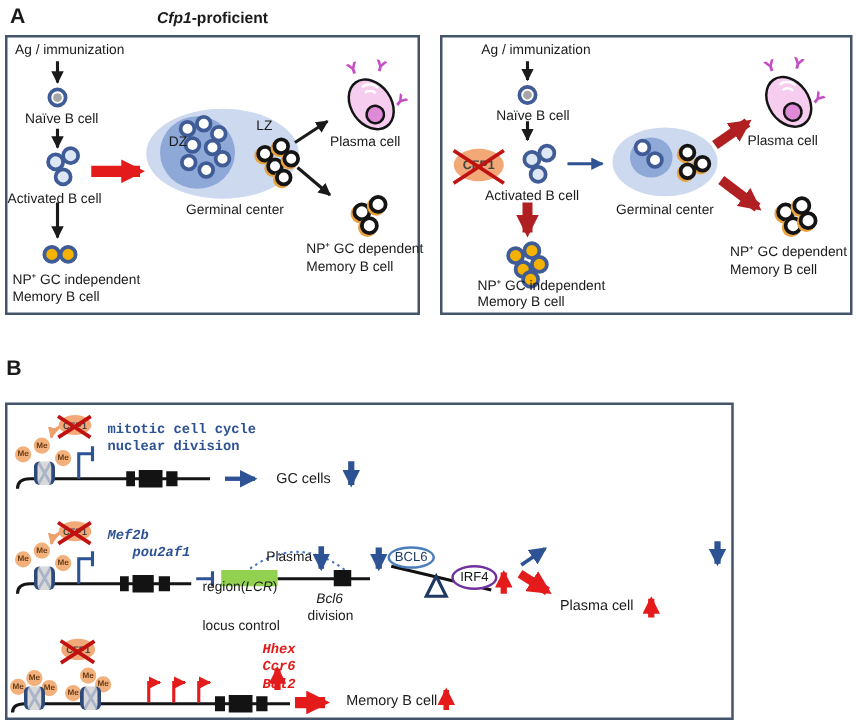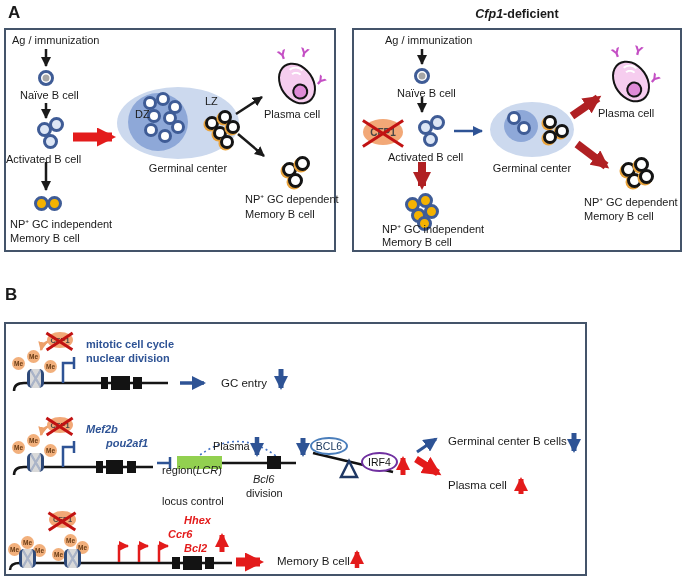--- a/index.html
+++ b/index.html
@@ -3,22 +3,22 @@
 <meta charset="utf-8">
 <style>
   html,body{margin:0;padding:0;background:#fff;}
   .fig{position:relative;width:685px;height:582px;background:#fff;overflow:hidden;
        font-family:"Liberation Sans",sans-serif;color:#1a1a1a;}
   .txt{position:absolute;font-size:11px;line-height:1.25;white-space:nowrap;z-index:3;}
   .panel-letter{font-size:17px;font-weight:bold;}
   .ptitle{font-size:12.5px;font-weight:bold;text-align:center;}
   .it{font-style:italic;}
   .blue{color:#2e5395;}
-  .red{color:#e31b1b;}
-  .bold{font-weight:bold;}
+  .red{color:#e31b1b;margin-left:26px;}
+  .bold{font-weight:bold;font-family:Liberation Mono, monospace;}
   .ctr{text-align:center;}
   .pbox{position:absolute;border:2px solid #44546a;z-index:0;box-sizing:border-box;}
   .bg{position:absolute;border-radius:50%;z-index:0;}
   .gc-light{background:#ccd9ee;}
   .gc-dark{background:#8ea8d8;}
   svg.art{position:absolute;left:0;top:0;z-index:1;pointer-events:none;}
   .cell{position:absolute;width:14px;height:14px;border-radius:50%;background:#fff;
         border:3px solid #3f5c96;box-sizing:border-box;z-index:2;}
   .cell.act{background:#dde6f5;}
   .cell.yellow{background:#f5b200;}
@@ -139,21 +139,21 @@
       <path d="M139,562 V546 H148" stroke="#e31b1b" stroke-width="2.5" fill="none" marker-end="url(#aR)"></path>
       <path d="M159,562 V546 H168" stroke="#e31b1b" stroke-width="2.5" fill="none" marker-end="url(#aR)"></path>
       <path d="M222,552 V535" stroke="#e31b1b" stroke-width="5" fill="none" marker-end="url(#aRM)"></path>
       <path d="M236,562 H260" stroke="#e31b1b" stroke-width="9" fill="none" marker-end="url(#aRL)"></path>
       <path d="M357,568 V552" stroke="#e31b1b" stroke-width="4.5" fill="none" marker-end="url(#aRM)"></path>
     </g>
   </svg>
 
   <div class="txt panel-letter" style="left:8px;top:2px;">A</div>
 
-  <div class="txt ptitle" style="left:452px;top:7px;width:130px;"><span class="it">Cfp1</span><span>-deficient</span></div>
+  <div class="txt ptitle" style="left:96px;top:7px;width:148px;"><span class="it">Cfp1</span><span>-proficient</span></div>
 
   <div class="pbox" style="left:4px;top:28px;width:332px;height:224px;"></div>
   <div class="pbox" style="left:352px;top:28px;width:330px;height:224px;"></div>
 
   <div class="txt" style="left:12px;top:34px;">Ag / immunization</div>
   <div class="naive" style="left:38px;top:70px;">
       <i></i>
     </div>
   <div class="txt" style="left:20px;top:89px;">Naïve B cell</div>
   <div class="cell act sz15" style="left:37px;top:122px;"></div>
@@ -266,21 +266,21 @@
   </div>
   <div class="me" style="left:12px;top:357px;">Me</div>
   <div class="me" style="left:27px;top:350px;">Me</div>
   <div class="me" style="left:44px;top:360px;">Me</div>
   <div class="nuc" style="left:27px;top:369px;"></div>
   <div class="gbox" style="left:101px;top:377px;width:7px;height:12px;"></div>
   <div class="gbox" style="left:111px;top:376px;width:19px;height:14px;"></div>
   <div class="gbox" style="left:133px;top:377px;width:9px;height:12px;"></div>
   <div class="txt blue bold" style="left:86px;top:338px;">mitotic cell cycle</div>
   <div class="txt blue bold" style="left:86px;top:352px;">nuclear division</div>
-  <div class="txt" style="left:221px;top:376px;font-size:11.5px;">GC entry</div>
+  <div class="txt" style="left:221px;top:376px;font-size:11.5px;">GC cells</div>
 
   <div class="cfp1 small" style="left:47px;top:417px;width:26px;height:16px;font-size:7.5px;">
     <span>CFP1</span>
     <div class="x r1"></div>
     <div class="x r2"></div>
   </div>
   <div class="me" style="left:12px;top:441px;">Me</div>
   <div class="me" style="left:27px;top:434px;">Me</div>
   <div class="me" style="left:44px;top:444px;">Me</div>
   <div class="nuc" style="left:27px;top:453px;"></div>
@@ -294,37 +294,36 @@
   <div class="gbox" style="left:267px;top:456px;width:14px;height:13px;"></div>
   <div class="txt" style="left:213px;top:440px;">Plasma</div>
   <div class="txt" style="left:162px;top:473px;margin-top:22px;">locus control</div>
   <div class="txt" style="left:162px;top:464px;"><span>region(</span><span class="it">LCR</span><span>)</span></div>
   <div class="txt it" style="left:253px;top:473px;">Bcl6</div>
   <div class="txt" style="left:246px;top:487px;">division</div>
 
   <div class="oval" style="left:310px;top:437px;width:38px;height:18px;border:2px solid #4a7ebb;color:#17365d;">BCL6</div>
   <div class="oval" style="left:361px;top:452px;width:37px;height:20px;border:2px solid #7030a0;color:#131313;">IRF4</div>
 
-  <div class="txt" style="left:448px;top:434px;font-size:11.5px;">Germinal center B cells</div>
   <div class="txt" style="left:448px;top:478px;font-size:11.5px;">Plasma cell</div>
 
   <div class="cfp1 small" style="left:49px;top:511px;width:27px;height:17px;font-size:7.5px;">
     <span>CFP1</span>
     <div class="x r1"></div>
     <div class="x r2"></div>
   </div>
   <div class="me" style="left:8px;top:543px;">Me</div>
   <div class="me" style="left:21px;top:536px;">Me</div>
   <div class="me" style="left:33px;top:544px;">Me</div>
   <div class="nuc" style="left:19px;top:549px;"></div>
   <div class="me" style="left:52px;top:548px;">Me</div>
   <div class="me" style="left:64px;top:534px;">Me</div>
   <div class="me" style="left:76px;top:541px;">Me</div>
   <div class="nuc" style="left:64px;top:549px;"></div>
   <div class="gbox" style="left:172px;top:557px;width:8px;height:12px;"></div>
   <div class="gbox" style="left:183px;top:556px;width:19px;height:14px;"></div>
   <div class="gbox" style="left:205px;top:557px;width:9px;height:12px;"></div>
   <div class="txt red bold it" style="left:184px;top:514px;">Hhex</div>
-  <div class="txt red bold it" style="left:168px;top:528px;text-align:center;">Ccr6</div>
+  <div class="txt red bold it" style="left:184px;top:528px;text-align:center;">Ccr6</div>
   <div class="txt red bold it" style="left:184px;top:542px;">Bcl2</div>
   <div class="txt" style="left:277px;top:554px;font-size:11.5px;">Memory B cell</div>
 
 </div>
 
 </body></html>

